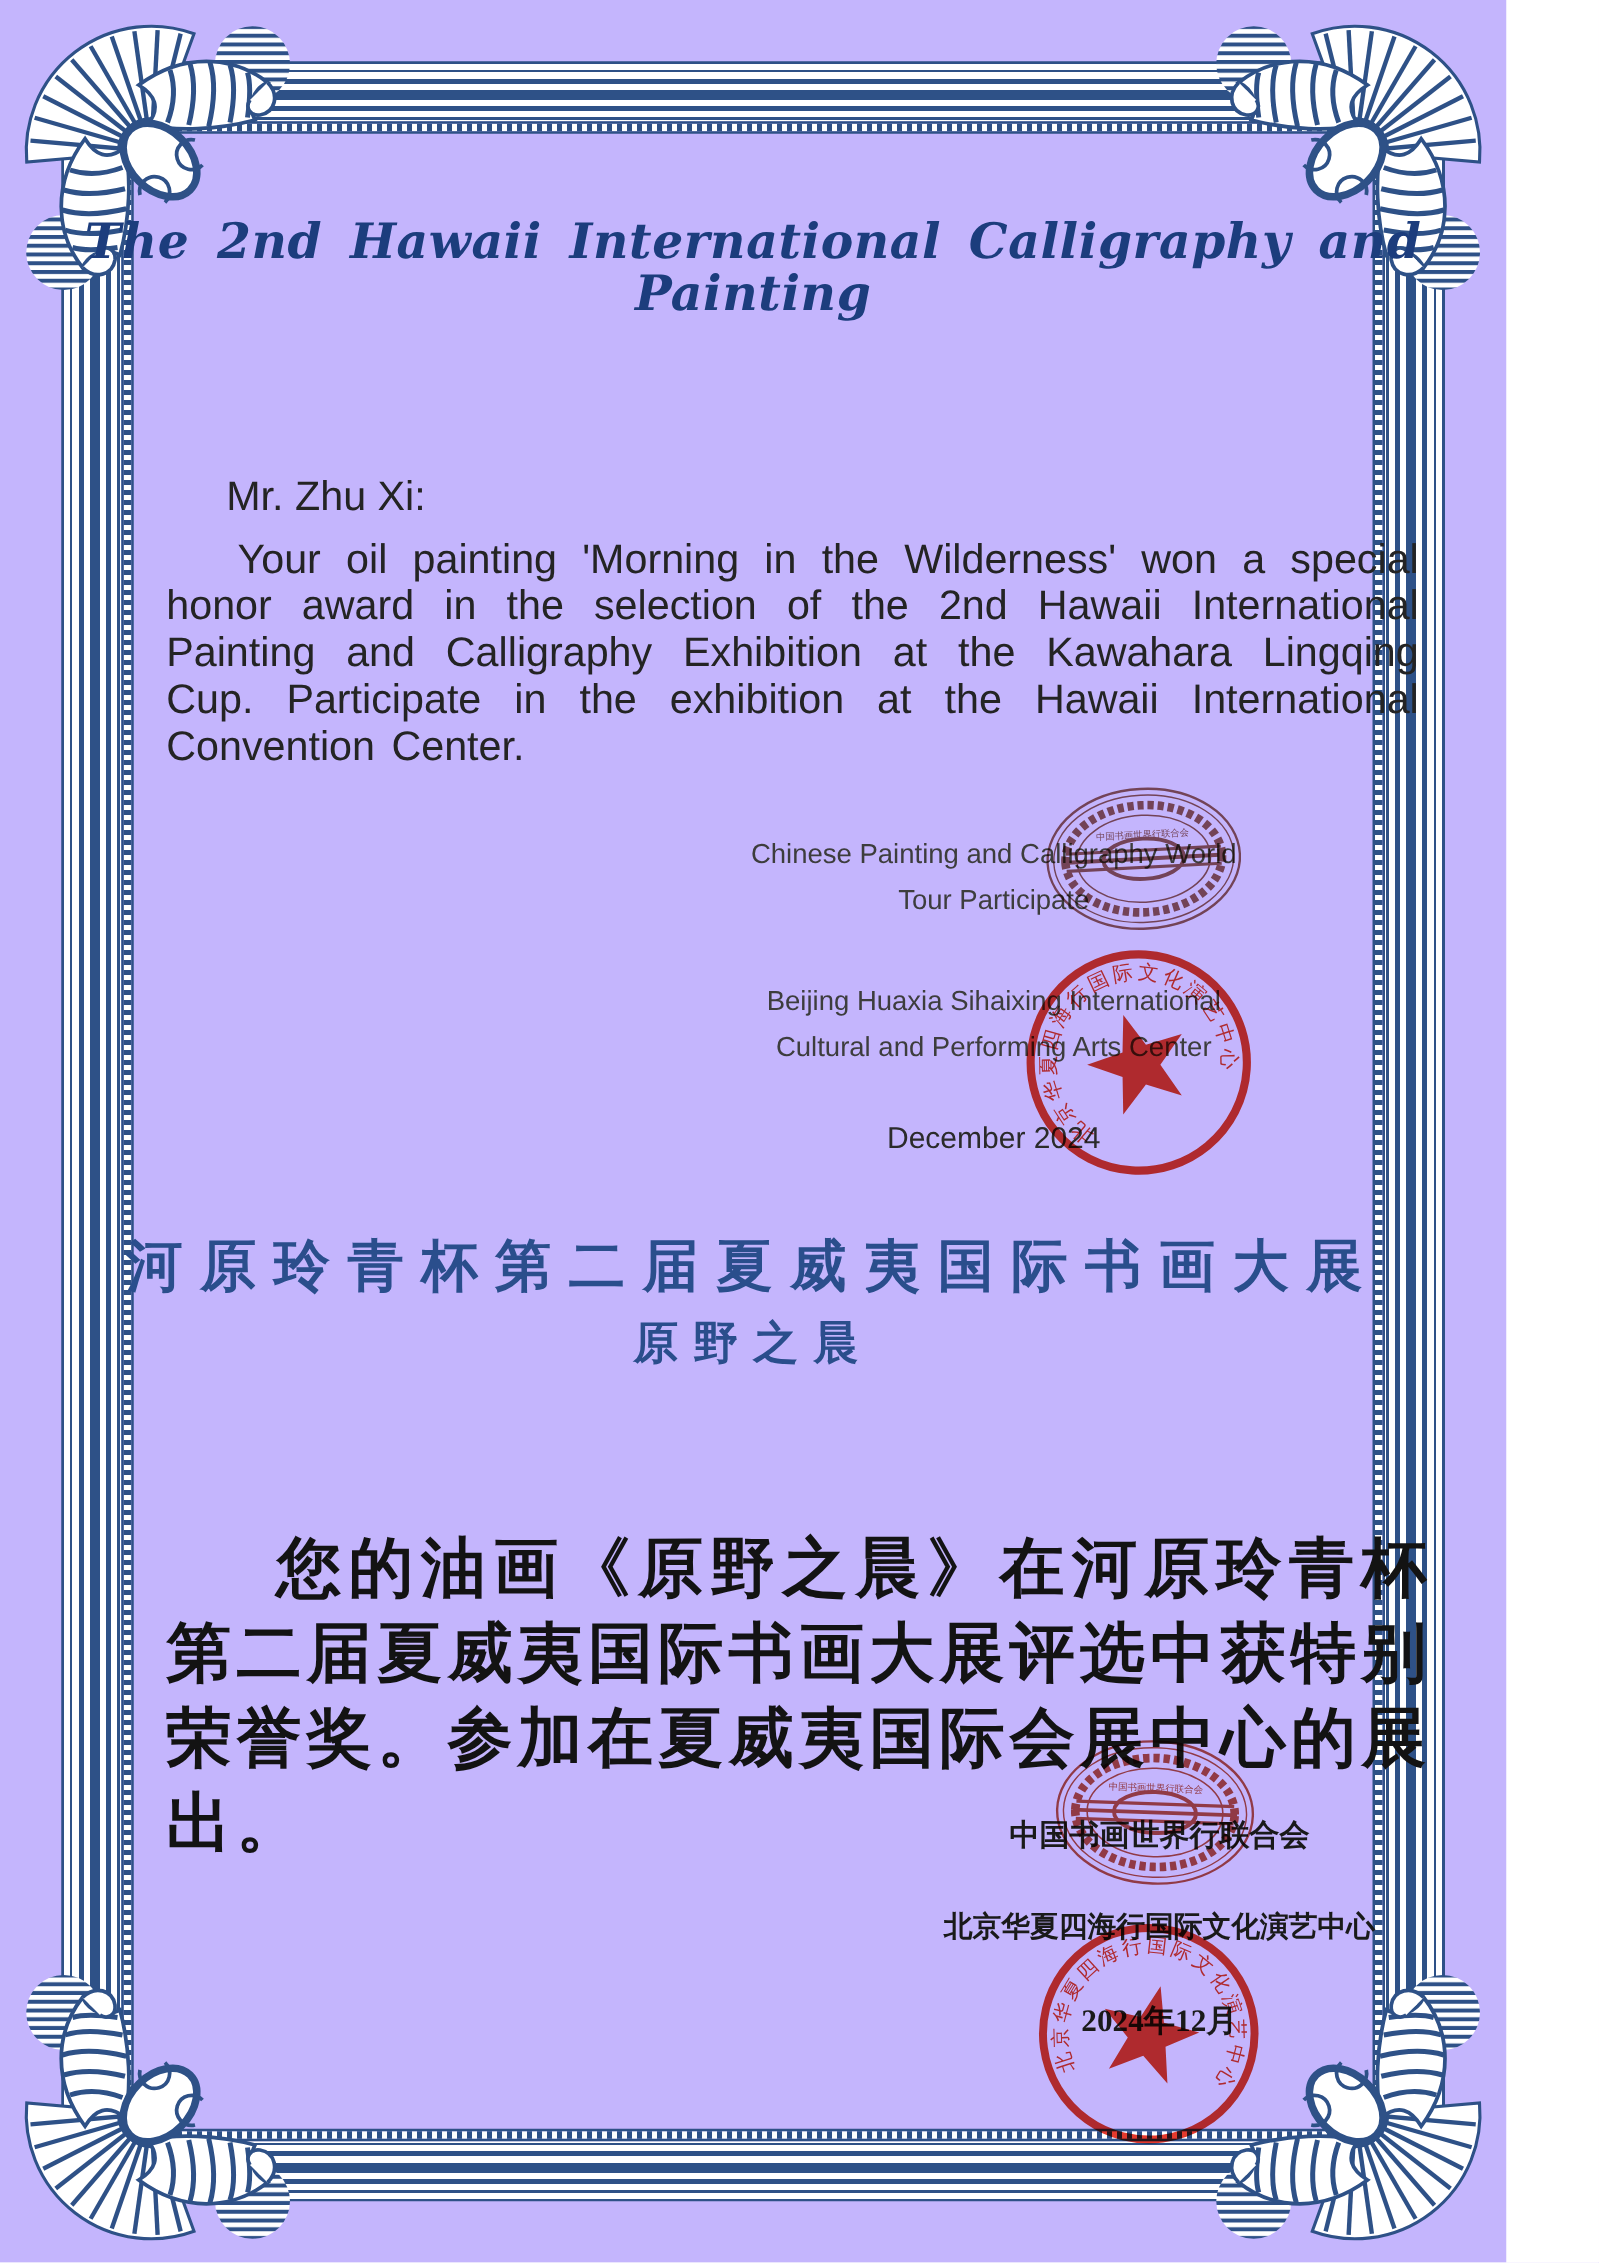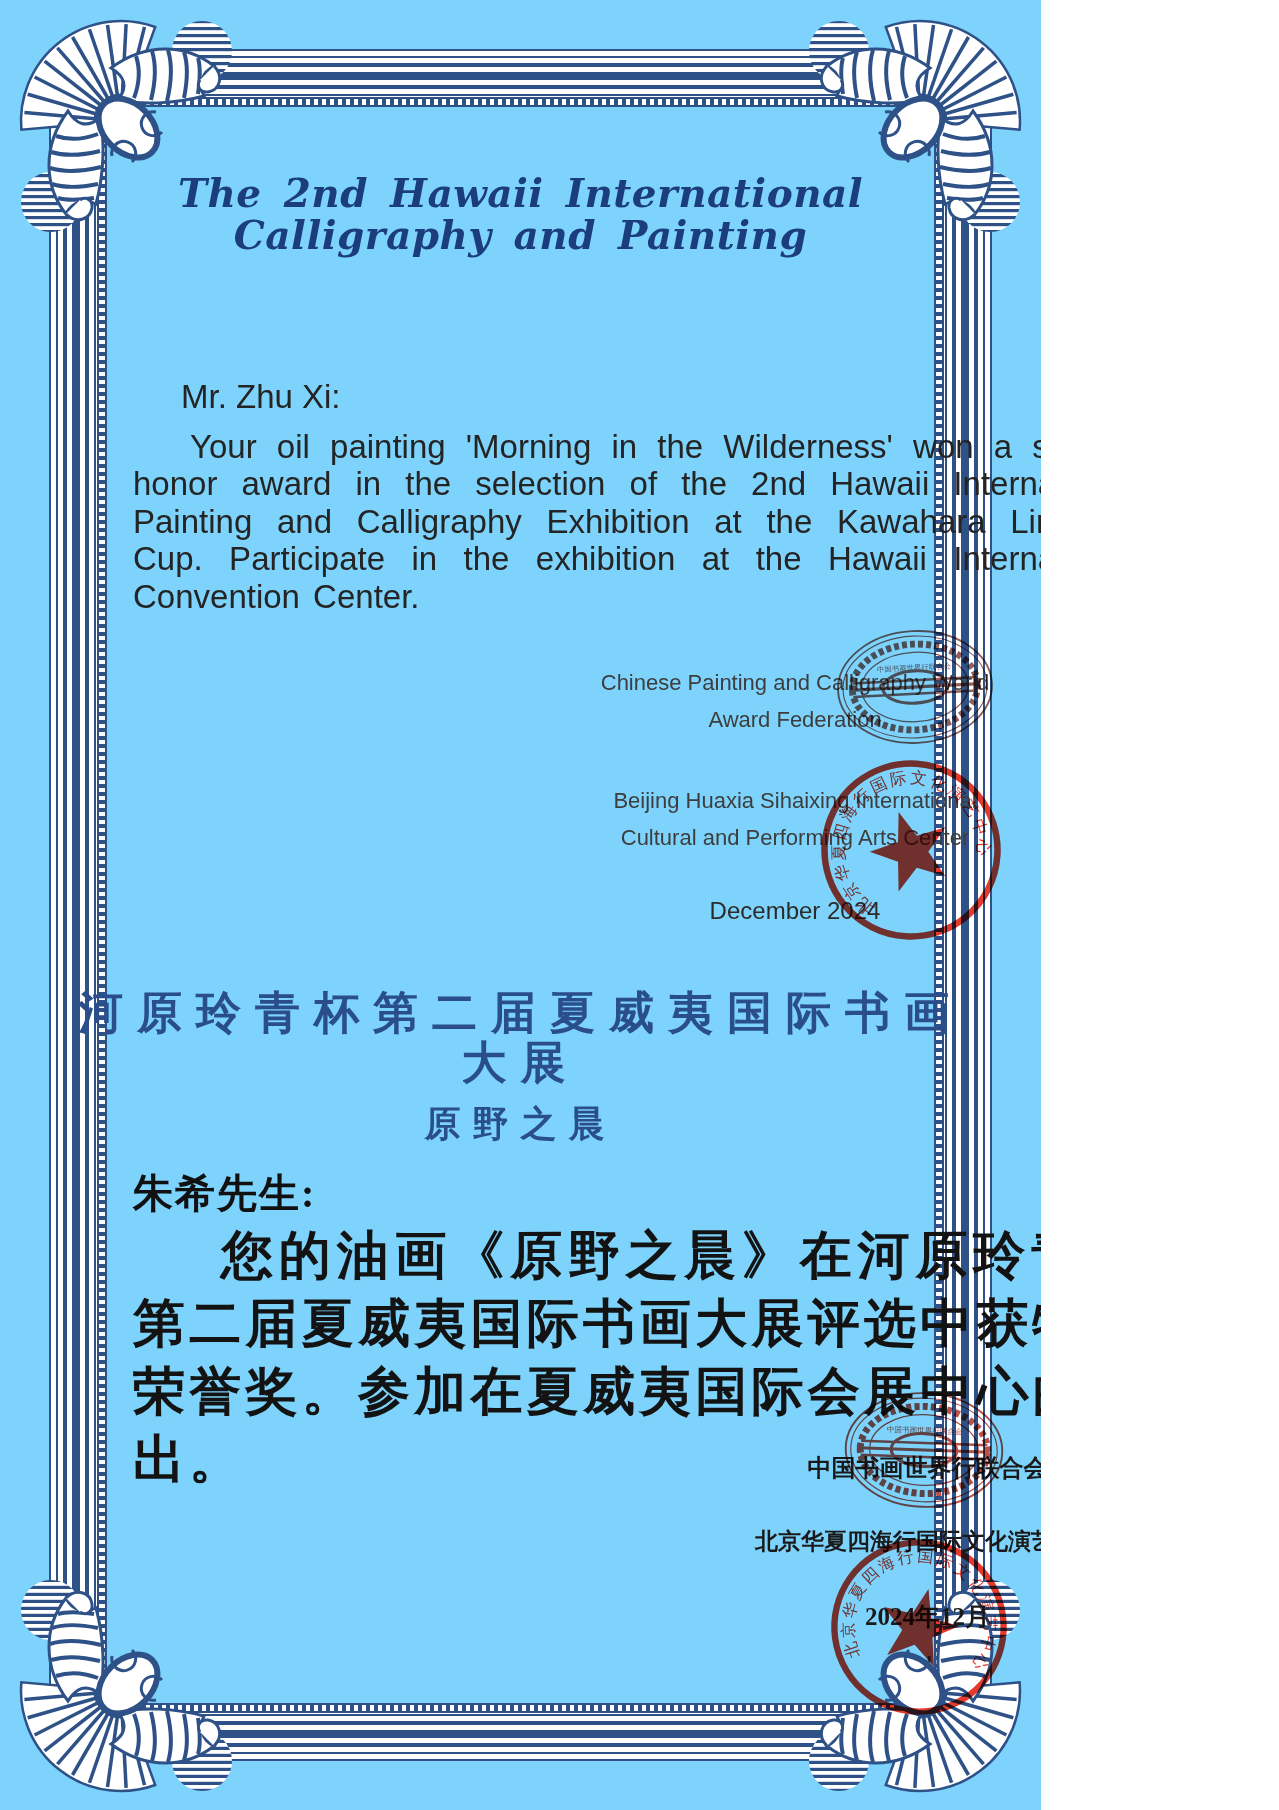--- a/index.html
+++ b/index.html
@@ -1,19 +1,19 @@
 <!DOCTYPE html>
 <html><head>
 <meta charset="utf-8">
 <style>
   html,body{margin:0;padding:0;background:#ffffff;}
   .page{
     position:relative;
-    width:1041px;height:1810px;
-    background:#7dd3fc;
+    width:1205px;height:1810px;
+    background:#c4b5fd;
     overflow:hidden;
     font-family:"Liberation Sans","DejaVu Sans",sans-serif;
   }
   
   .band{position:absolute;pointer-events:none;}
   .band-h{
     left:118px;right:118px;height:48px;
     background:linear-gradient(to bottom,
       #2e5187 0 2px,#fff 2px 7px,
       #2e5187 7px 9px,#fff 9px 14px,
@@ -216,36 +216,35 @@
   <div class="abs title-en">
     <div>The 2nd Hawaii International Calligraphy and Painting</div>
   </div>
 
   <div class="abs salutation-en">Mr. Zhu Xi:</div>
 
   <p class="abs body-en">Your oil painting 'Morning in the Wilderness' won a special honor award in the selection of the 2nd Hawaii International Painting and Calligraphy Exhibition at the Kawahara Lingqing Cup. Participate in the exhibition at the Hawaii International Convention Center.</p>
 
   <div class="abs org-en org-en-1">
     <div>Chinese Painting and Calligraphy World</div>
-    <div>Award Federation</div>
+    <div>Tour Participate</div>
   </div>
 
   <div class="abs org-en org-en-2">
     <div>Beijing Huaxia Sihaixing International</div>
     <div>Cultural and Performing Arts Center</div>
   </div>
 
   <div class="abs date-en">December 2024</div>
 
   <div class="abs title-zh">
     <div class="title-zh-line1">河原玲青杯第二届夏威夷国际书画大展</div>
     <div class="title-zh-line2">原野之晨</div>
   </div>
 
-  <div class="abs salutation-zh zh-serif">朱希先生:</div>
 
   <p class="abs body-zh zh-serif">您的油画《原野之晨》在河原玲青杯第二届夏威夷国际书画大展评选中获特别荣誉奖。参加在夏威夷国际会展中心的展出。</p>
 
   <div class="abs org-zh org-zh-1 zh-serif">中国书画世界行联合会</div>
 
   <div class="abs org-zh org-zh-2 zh-serif">北京华夏四海行国际文化演艺中心</div>
 
   <div class="abs date-zh zh-serif">2024年12月</div>
 
   <div class="stamp stamp-oval-1">

